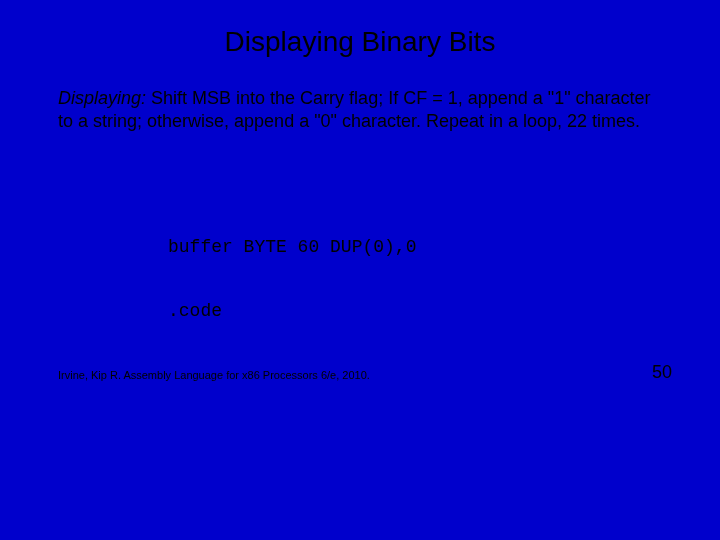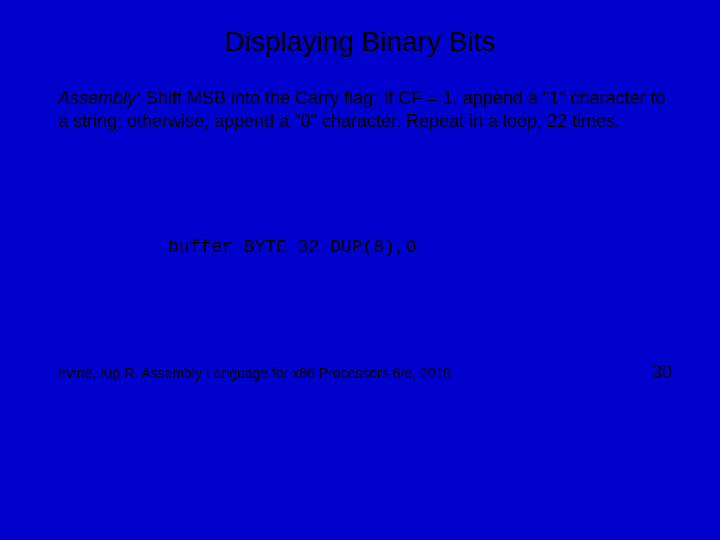--- a/index.html
+++ b/index.html
@@ -42,48 +42,49 @@
     font-family: "Courier New", Courier, monospace;
     font-size: 18px;
     line-height: 1.18;
     color: #000;
     white-space: pre;
   }
   .footer {
     position: absolute;
     bottom: 22px;
     left: 58px;
-    font-size: 14px;
+    font-size: 11px;
     color: #000;
   }
   .pagenum {
     position: absolute;
     bottom: 20px;
     right: 48px;
     font-size: 18px;
     color: #000;
   }
 </style>
 </head>
 <body>
 
 <div class="slide">
 
   <div class="title">Displaying Binary Bits</div>
 
   <div class="algo">
-    <span class="algo-label">Assembly:</span><span> Shift MSB into the Carry flag; If CF = 1, append a "1" character to a string; otherwise, append a "0" character. Repeat in a loop, 22 times.</span>
+    <span class="algo-label">Displaying:</span><span> Shift MSB into the Carry flag; If CF = 1, append a "1" character to a string; otherwise, append a "0" character. Repeat in a loop, 22 times.</span>
   </div>
 
   <div class="code">
-    <div>buffer BYTE 32 DUP(8),0</div>
+    <div>buffer BYTE 60 DUP(0),0</div>
+    <div>.code</div>
     
     
     
     
     
     
   </div>
 
   <div class="footer">Irvine, Kip R. Assembly Language for x86 Processors 6/e, 2010.</div>
-  <div class="pagenum">30</div>
+  <div class="pagenum">50</div>
 
 </div>
 
 </body></html>

